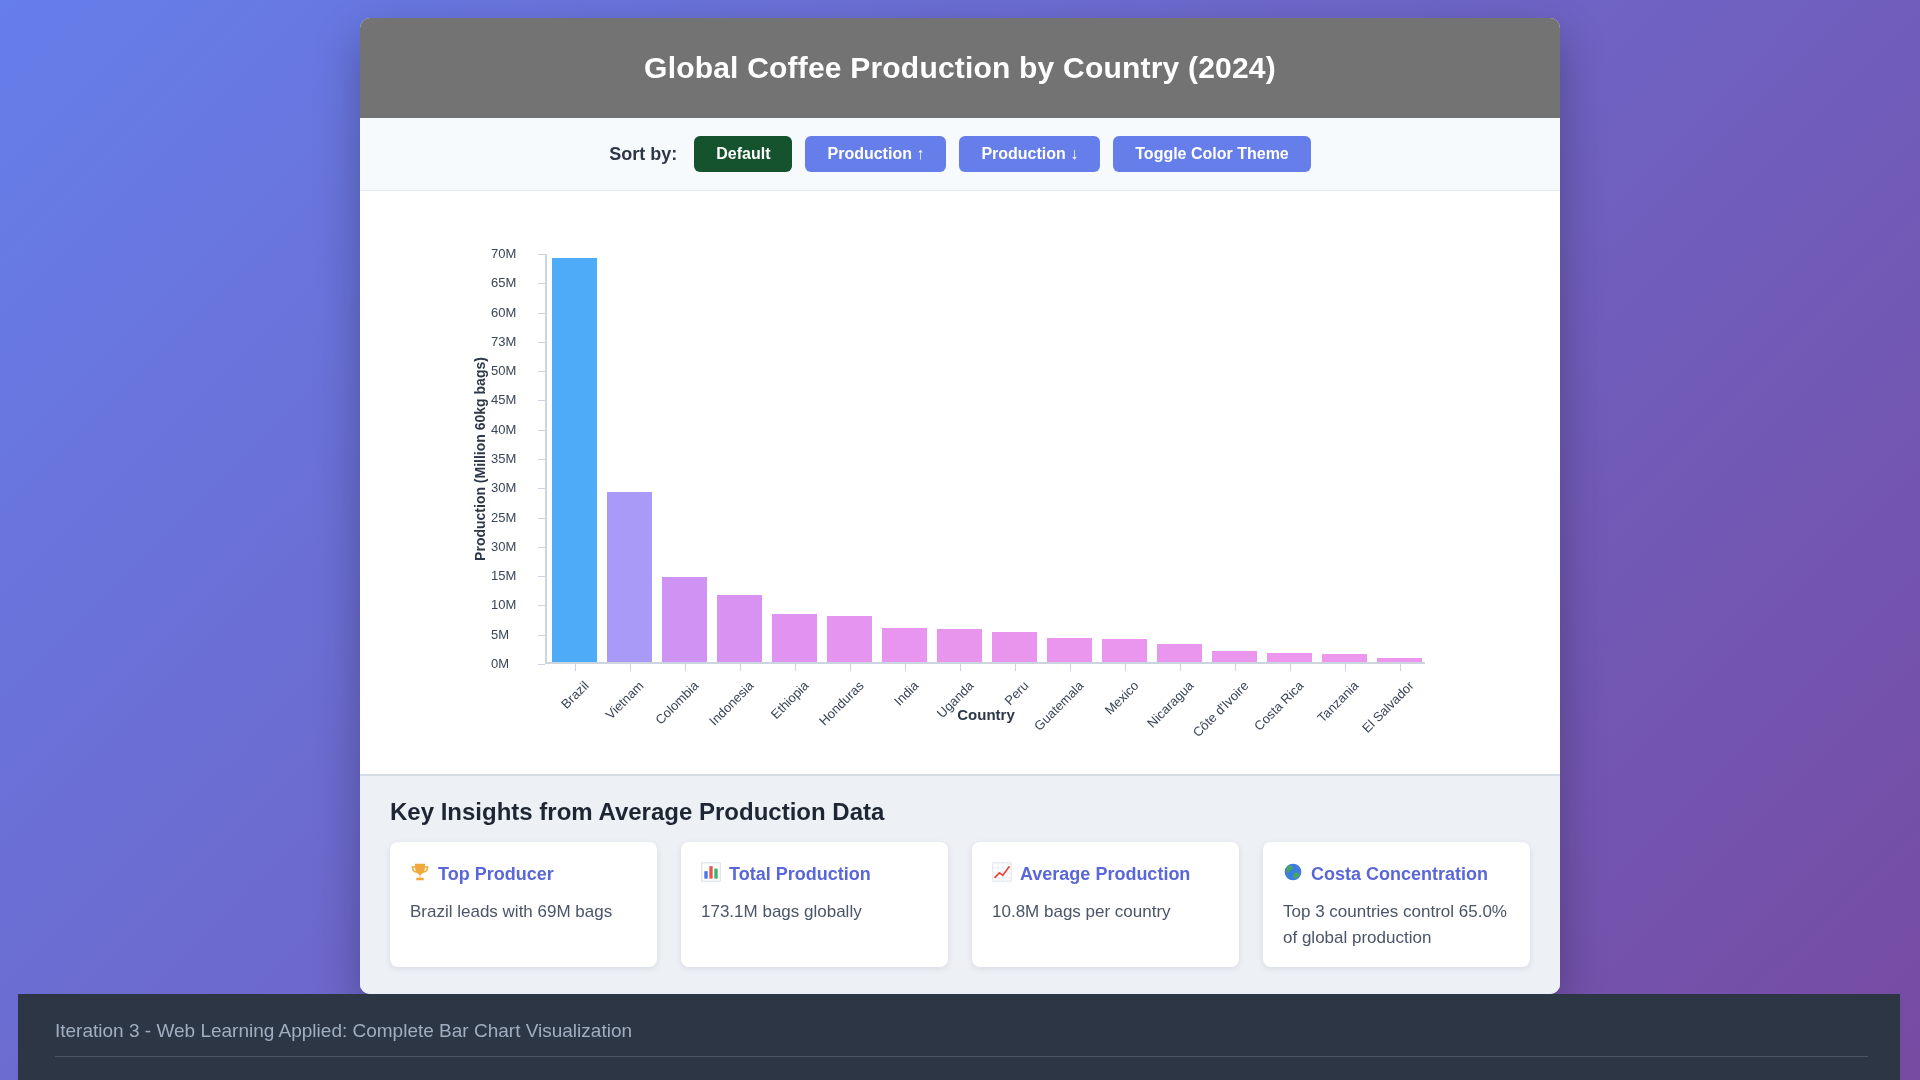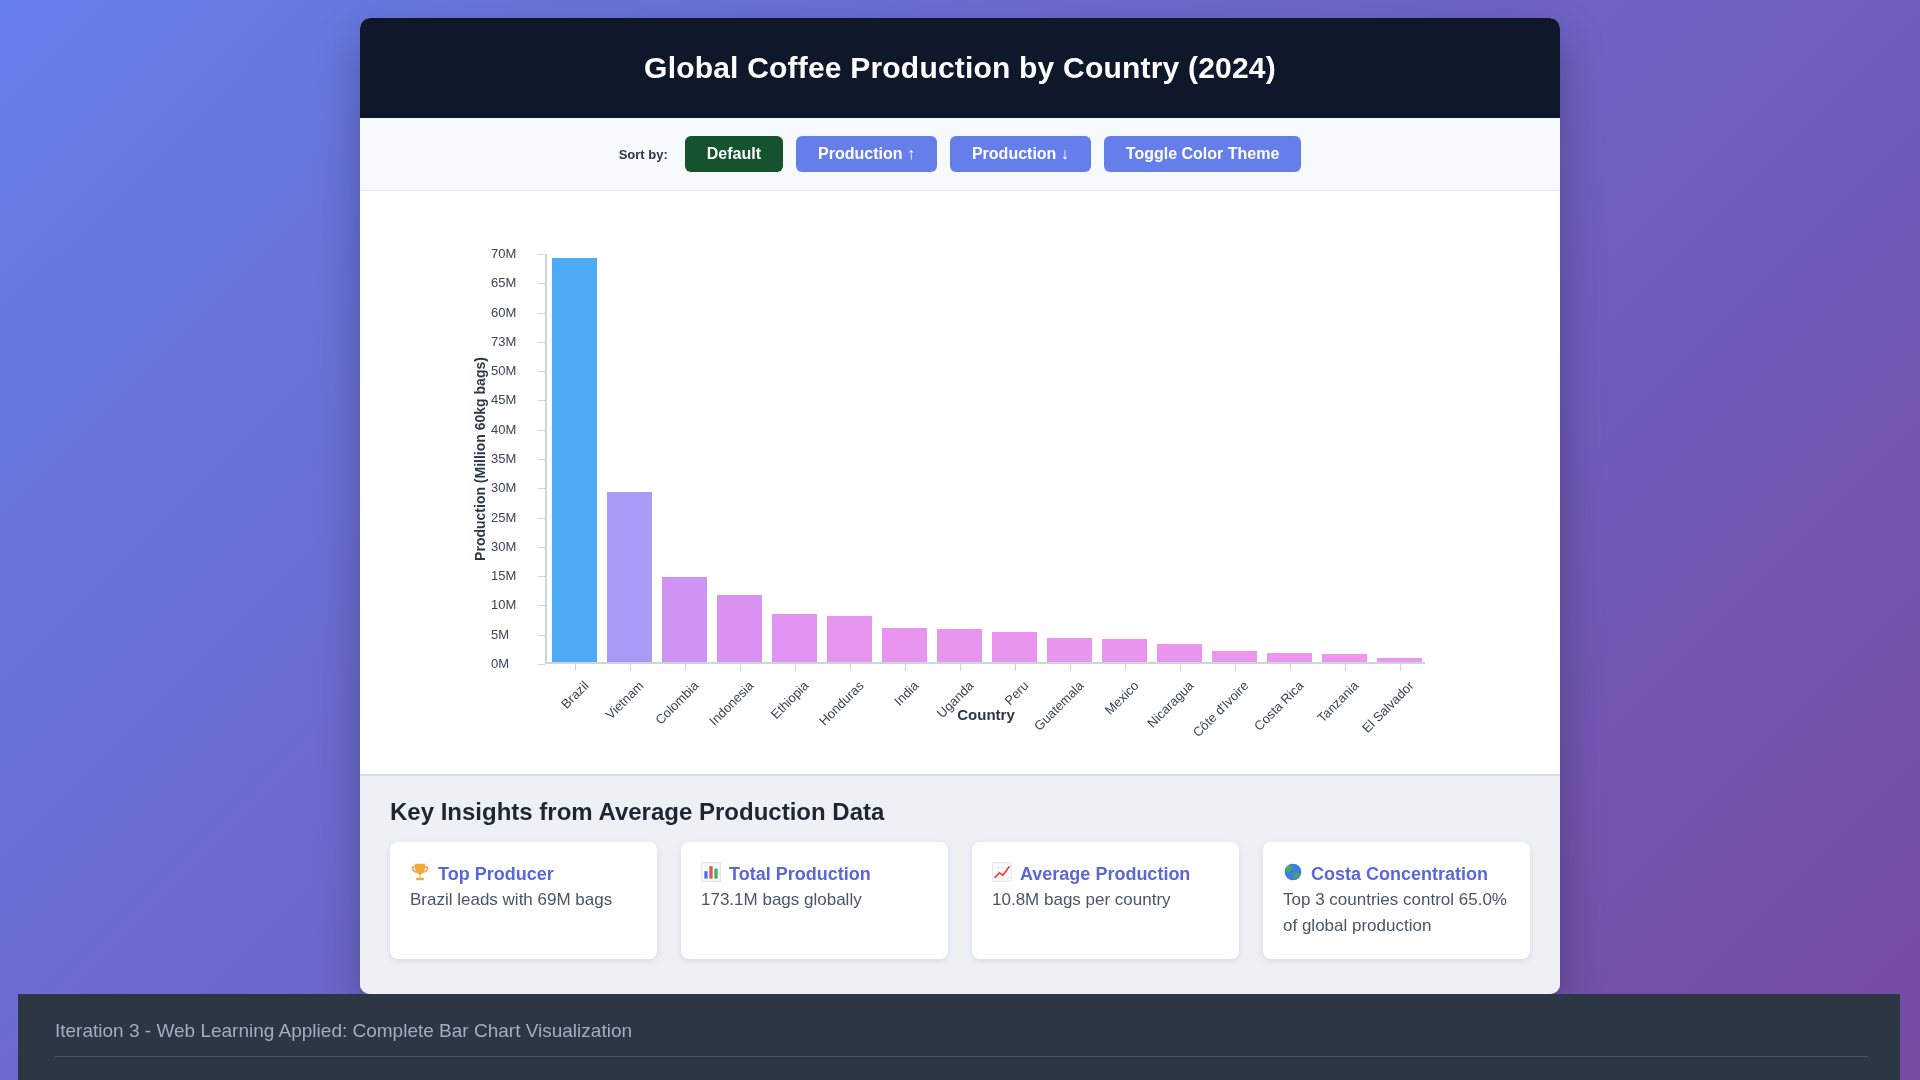--- a/index.html
+++ b/index.html
@@ -11,31 +11,31 @@
   }
 
   
   .app-card {
     position: absolute; left: 360px; top: 18px; width: 1200px;
     border-radius: 10px; overflow: hidden;
     box-shadow: 0 18px 45px rgba(0,0,0,.28);
     background: #fff;
   }
   .panel-header {
-    height: 100px; background: #0f172a;
+    height: 100px; background: #737373;
     display: flex; align-items: center; justify-content: center;
   }
   .panel-header h1 { color: #fff; font-size: 30px; font-weight: 700; letter-spacing: .2px; }
 
   
   .toolbar {
     height: 73px; background: #f7fafc; border-bottom: 1px solid #e3e8ee;
     display: flex; align-items: center; justify-content: center; gap: 13px;
   }
-  .sort-label { font-size: 13px; font-weight: 700; color: #2d3748; margin-right: 4px; }
+  .sort-label { font-size: 18px; font-weight: 700; color: #2d3748; margin-right: 4px; }
   .btn {
     border: none; cursor: pointer; color: #fff; font-family: inherit;
     font-size: 16px; font-weight: 700; padding: 10px 22px; border-radius: 6px;
     line-height: 1;
   }
 
   
   .chart-area { position: relative; height: 583px; background: #fff; }
   .plot {
     position: absolute; left: 185px; top: 63px; width: 880px; height: 410px;
@@ -69,21 +69,21 @@
   }
   .insights h2 { font-size: 24px; font-weight: 700; color: #1e2633; margin-bottom: 16px; }
   .cards { display: flex; gap: 24px; }
   .card {
     flex: 1; background: #fff; border-radius: 8px; min-height: 117px;
     box-shadow: 0 2px 6px rgba(30,40,60,.10);
     padding: 20px 20px 16px 20px;
   }
   .card-title {
     display: flex; align-items: center; gap: 8px;
-    font-size: 18px; font-weight: 700; color: #5a67d8; 
+    font-size: 18px; font-weight: 700; color: #5a67d8; margin-bottom: 12px;
   }
   .card-title svg { flex: 0 0 auto; }
   .card-text { font-size: 17px; color: #4a5568; line-height: 26px; }
 
   
   .footer {
     position: absolute; left: 18px; top: 994px; width: 1882px; height: 100px;
     background: #2c3645;
   }
   .footer-caption { padding: 26px 0 0 37px; color: #a0aec0; font-size: 19px; font-weight: 500; }

